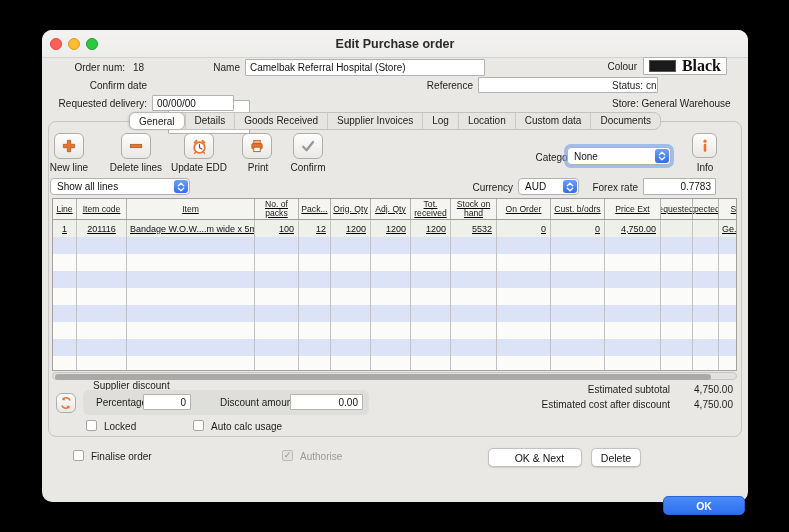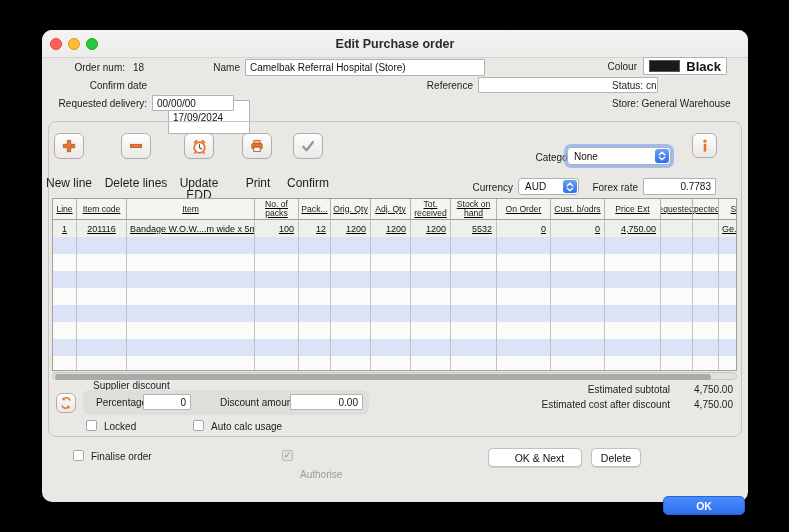--- a/index.html
+++ b/index.html
@@ -24,39 +24,39 @@
   .rt{text-align:right;}
   .val{font-size:10px;color:#1d1d1d;height:14px;line-height:14px;}
   .inp{background:#fff;border:1px solid #b3b2b0;font-size:10px;color:#111;
        display:flex;align-items:center;padding:0 4px;border-radius:1px;}
   .inp.num{justify-content:flex-end;}
 
   
   .colour-btn{left:601px;top:27px;width:84px;height:18px;background:#fff;border:1px solid #b3b2b0;
               display:flex;align-items:center;gap:6px;padding:0 5px;border-radius:1px;}
   .swatch{width:30px;height:10px;border:1px solid #555;}
-  .colour-txt{font-size:13px;font-weight:bold;color:#111;}
+  .colour-txt{font-size:16px;font-weight:bold;color:#111;font-family:Liberation Serif, serif;}
 
   
   .tabbar{top:82px;left:50%;transform:translateX(-50%);display:flex;align-items:stretch;
           background:#e6e5e2;border:1px solid #c3c2c0;border-radius:7px;height:18px;}
   .tab{font-size:10px;color:#222;padding:0 9px;line-height:16px;border-left:1px solid #cbcac8;
        white-space:nowrap;}
   .tab:first-child{border-left:none;}
   .tab.sel{background:#fdfdfc;border:1px solid #b9b8b6;border-radius:6px;margin:-1px 0 -1px -1px;
            line-height:17px;box-shadow:0 0 2px rgba(0,0,0,.12);}
 
   
   .groupbox{left:6px;top:91px;width:694px;height:316px;border:1px solid #c7c6c4;border-radius:8px;}
 
   
   .toolbtn{width:30px;height:26px;background:linear-gradient(#fefefe,#e9e8e6);
            border:1px solid #aeadab;border-radius:6px;display:flex;align-items:center;
            justify-content:center;box-shadow:inset 0 1px 0 #fff;}
-  .toollbl{font-size:12px;color:#1d1d1d;text-align:center;height:12px;line-height:12px;margin-top:15px;}
+  .toollbl{font-size:10px;color:#1d1d1d;text-align:center;height:12px;line-height:12px;}
 
   
   .dd{background:#fff;border:1px solid #b3b2b0;border-radius:4px;display:flex;align-items:center;
       font-size:10px;color:#111;padding-left:6px;}
   .dd .dd-val{flex:1;white-space:nowrap;overflow:hidden;}
   .stepper{width:14px;align-self:stretch;margin:1px;border-radius:3px;
            background:linear-gradient(#6ba0f9,#2f6ee8);display:flex;align-items:center;justify-content:center;}
   .focusring{box-shadow:0 0 0 3px rgba(120,165,240,.65);}
 
   
@@ -129,20 +129,30 @@
 
   <div class="abs lbl" style="left:570px;top:49px;width:130px;">Status: cn</div>
 
   <div class="abs lbl rt" style="left:0;top:67px;width:105px;">Requested delivery:</div>
   <div class="abs inp" style="left:110px;top:65px;width:82px;height:16px;">00/00/00</div>
 
   <div class="abs lbl" style="left:570px;top:67px;width:135px;">Store: General Warehouse</div>
 
   <div class="abs groupbox"></div>
 
+  <div class="abs tabbar">
+    <div class="tab sel">General</div>
+    <div class="tab">Details</div>
+    <div class="tab">Goods Received</div>
+    <div class="tab">Supplier Invoices</div>
+    <div class="tab">Log</div>
+    <div class="tab">Location</div>
+    <div class="tab">Custom data</div>
+    <div class="tab">Documents</div>
+  </div>
 
   <div class="abs toolbtn" style="left:12px;top:103px;">
     <svg width="16" height="16" viewBox="0 0 16 16">
       <path d="M6.3 2.3h3.4v4h4v3.4h-4v4H6.3v-4h-4V6.3h4z" fill="#e8742e" stroke="#a3551f" stroke-width="0.7"></path>
     </svg>
   </div>
   <div class="abs toollbl" style="left:-6px;top:132px;width:66px;">New line</div>
 
   <div class="abs toolbtn" style="left:79px;top:103px;">
     <svg width="16" height="16" viewBox="0 0 16 16">
@@ -187,20 +197,28 @@
     </span>
   </div>
   <div class="abs toolbtn" style="left:650px;top:103px;width:25px;height:25px;">
     <svg width="14" height="15" viewBox="0 0 14 16">
       <circle cx="7" cy="3.4" r="1.7" fill="#e8742e"></circle>
       <rect x="5.6" y="6.2" width="2.8" height="8.4" rx="1.1" fill="#e8742e"></rect>
     </svg>
   </div>
   <div class="abs toollbl" style="left:640px;top:132px;width:46px;">Info</div>
 
+  <div class="abs dd" style="left:8px;top:148px;width:140px;height:17px;">
+    <span class="dd-val">Show all lines</span>
+    <span class="stepper">
+      <svg width="8" height="10" viewBox="0 0 8 10">
+          <path d="M1.3 3.8 4 1.2 6.7 3.8M1.3 6.2 4 8.8 6.7 6.2" stroke="#fff" stroke-width="1.3" fill="none" stroke-linecap="round" stroke-linejoin="round"></path>
+        </svg>
+    </span>
+  </div>
   <div class="abs lbl rt" style="left:395px;top:151px;width:76px;">Currency</div>
   <div class="abs dd" style="left:476px;top:148px;width:61px;height:17px;">
     <span class="dd-val">AUD</span>
     <span class="stepper">
       <svg width="8" height="10" viewBox="0 0 8 10">
           <path d="M1.3 3.8 4 1.2 6.7 3.8M1.3 6.2 4 8.8 6.7 6.2" stroke="#fff" stroke-width="1.3" fill="none" stroke-linecap="round" stroke-linejoin="round"></path>
         </svg>
     </span>
   </div>
   <div class="abs lbl rt" style="left:520px;top:151px;width:76px;">Forex rate</div>
@@ -408,19 +426,19 @@
   <div class="abs chk" style="left:44px;top:390px;"></div>
   <div class="abs chklbl" style="left:62px;top:390px;width:60px;">Locked</div>
   <div class="abs chk" style="left:151px;top:390px;"></div>
   <div class="abs chklbl" style="left:169px;top:390px;width:100px;">Auto calc usage</div>
 
   <div class="abs chk" style="left:31px;top:420px;"></div>
   <div class="abs chklbl" style="left:49px;top:420px;width:90px;">Finalise order</div>
   <div class="abs chk disabled" style="left:240px;top:420px;">
     <span>✓</span>
   </div>
-  <div class="abs chklbl dim" style="left:258px;top:438px;width:70px;">Authorise</div>
+  <div class="abs chklbl dim" style="left:258px;top:420px;width:70px;">Authorise</div>
 
   <div class="abs btn" style="left:446px;top:418px;width:94px;padding-left:9px;">OK &amp; Next</div>
   <div class="abs btn" style="left:549px;top:418px;width:50px;">Delete</div>
   <div class="abs btn primary" style="left:621px;top:418px;width:82px;">OK</div>
 
 </div>
 
 </body></html>

